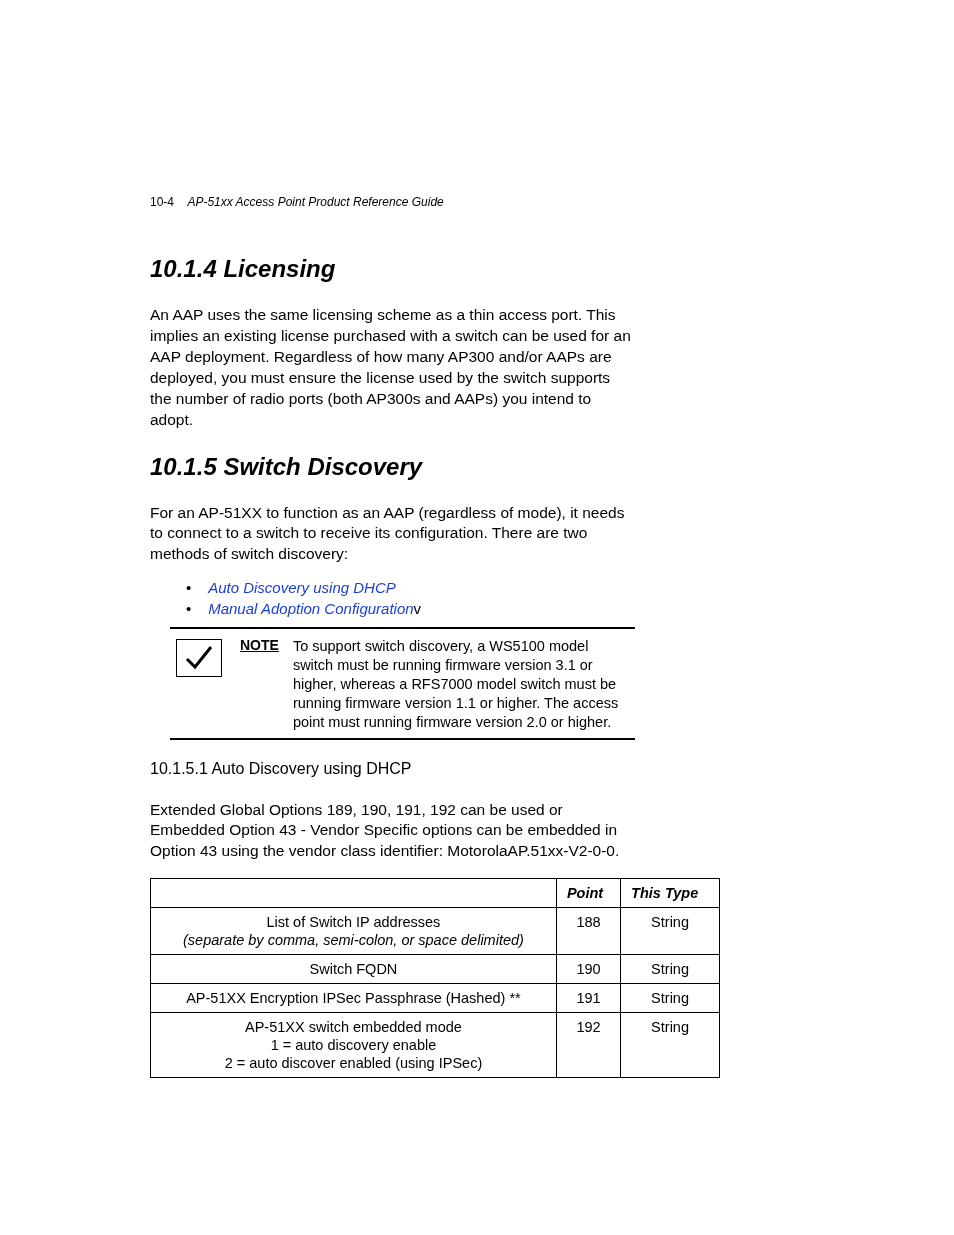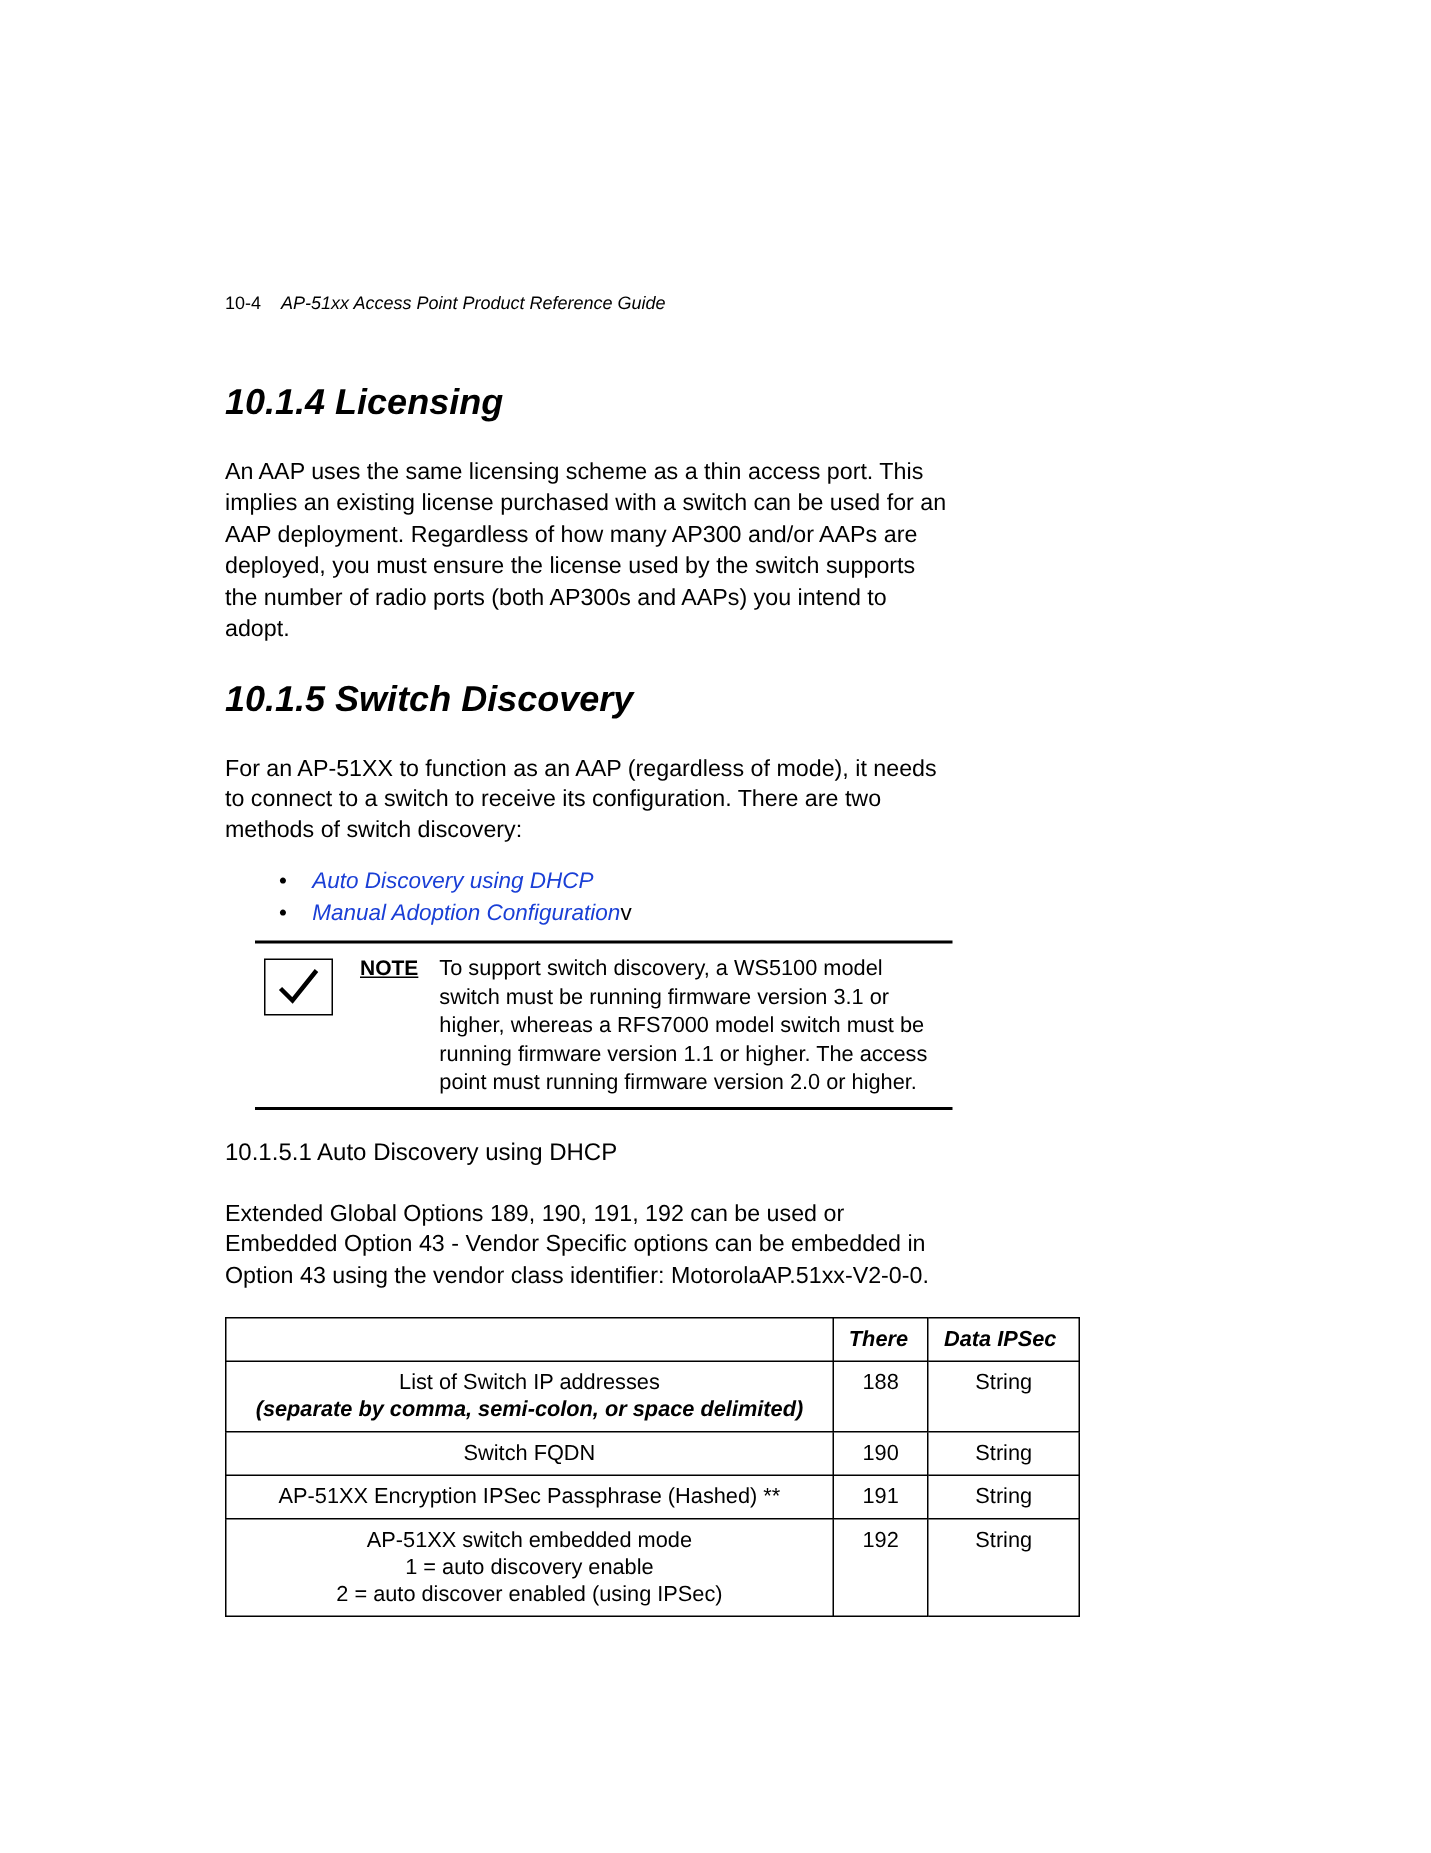--- a/index.html
+++ b/index.html
@@ -124,21 +124,20 @@
   table.data td.desc {
     text-align: center;
   }
   table.data td.code, table.data td.type {
     text-align: center;
   }
   .desc-sub {
     font-style: italic;
     display: block;
     margin-top: 2px;
-    font-weight: bold;
   }
   .desc-line {
     display: block;
     margin-top: 2px;
   }
 </style>
 </head>
 <body>
 
 <div class="page">
@@ -184,22 +183,22 @@
     <h3 class="subsection">
       <span>10.1.5.1</span>
       <span>Auto Discovery using DHCP</span>
     </h3>
     <p class="body">Extended Global Options 189, 190, 191, 192 can be used or Embedded Option 43 - Vendor Specific options can be embedded in Option 43 using the vendor class identifier: MotorolaAP.51xx-V2-0-0.</p>
 
     <table class="data">
       <thead>
         <tr>
           <th class="desc-head"></th>
-          <th>There</th>
-          <th>Data IPSec</th>
+          <th>Point</th>
+          <th>This Type</th>
         </tr>
       </thead>
       <tbody>
         <tr>
           <td class="desc">
             <span>List of Switch IP addresses</span>
             <span class="desc-sub">(separate by comma, semi-colon, or space delimited)</span>
           </td>
           <td class="code">188</td>
           <td class="type">String</td>

